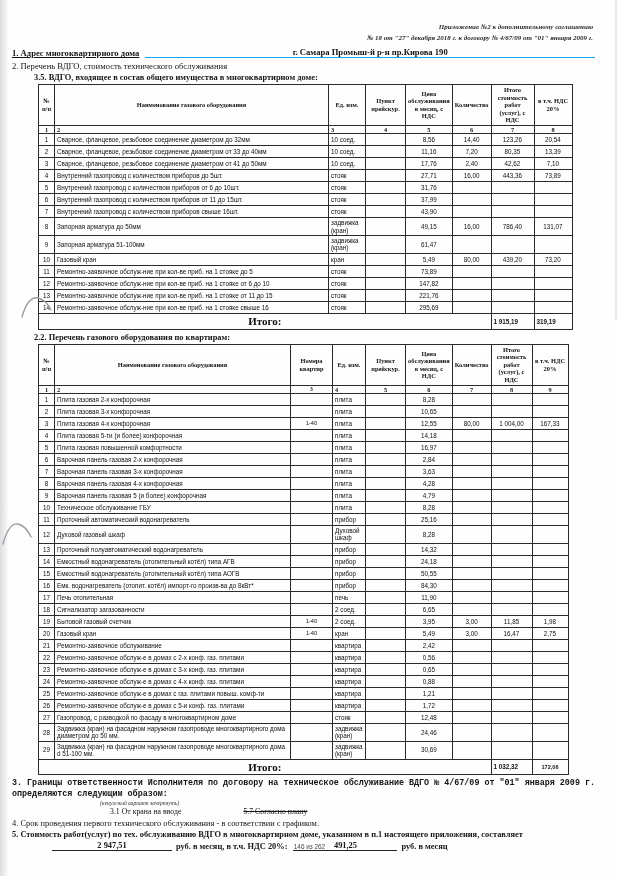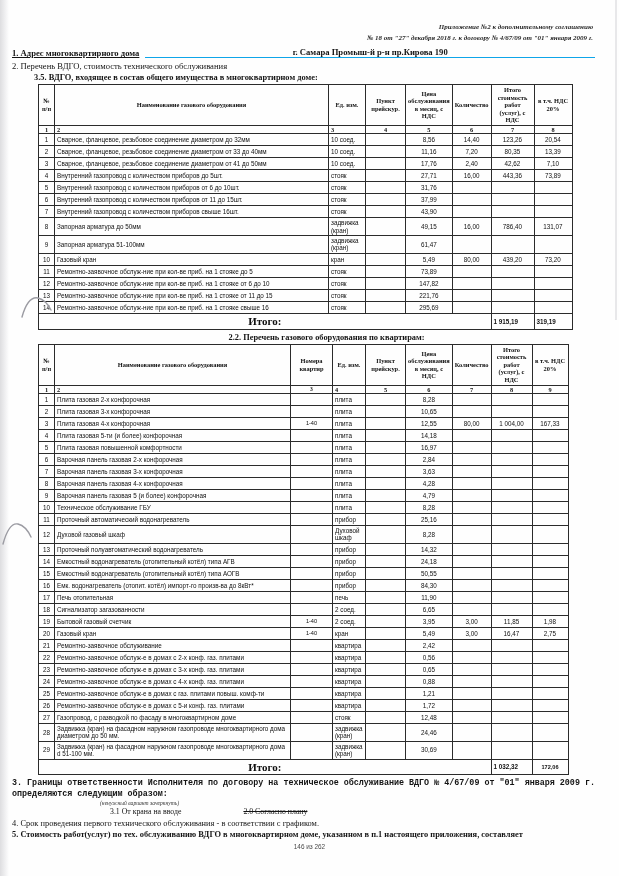--- a/index.html
+++ b/index.html
@@ -32,21 +32,21 @@
   
   .addr-row{display:flex;align-items:flex-end;margin-top:4px;font-weight:bold;font-size:8.6px;}
   .addr-label{white-space:nowrap;text-decoration:underline;}
   .addr-value{
     flex:1;margin-left:6px;margin-right:24px;
     border-bottom:1px solid #0ea5e9;
     text-align:center;white-space:nowrap;
   }
   .h2{font-weight:normal;font-size:8.6px;margin-top:3px;}
   .h21{font-weight:bold;font-size:8.4px;margin-top:2px;margin-left:22px;}
-  .h22{font-weight:bold;font-size:8.4px;margin-top:3px;margin-left:22px;text-align:center;}
+  .h22{font-weight:bold;font-size:8.4px;margin-top:3px;margin-left:22px;}
   
   table{
     border-collapse:collapse;table-layout:fixed;
     margin-left:26px;margin-top:2px;
     font-family:"Liberation Sans", sans-serif;
     font-size:6.3px;line-height:1.18;color:#101010;
   }
   th,td{border:1px solid #2b2b2b;padding:1px 2px;vertical-align:middle;overflow:hidden;}
   thead th{font-weight:bold;text-align:center;font-family:"Liberation Serif",serif;font-size:6.4px;}
   .colnums td{font-weight:bold;text-align:center;font-family:"Liberation Serif",serif;padding:0 2px;}
@@ -658,21 +658,27 @@
         <td class="c">1 032,32</td>
         <td class="c">172,06</td>
       </tr>
     </tfoot>
   </table>
 
   <div class="s3">3. Границы ответственности Исполнителя по договору на техническое обслуживание ВДГО № 4/67/09 от "01" января 2009 г. определяются следующим образом:</div>
   <div class="s3note">(ненужный вариант зачеркнуть)</div>
   <div class="s3opts">
     <span>3.1 От крана на вводе</span>
-    <span class="strike">2.0 Согласно плану</span>
+    <span class="strike">5.7 Согласно плану</span>
   </div>
 
   <div class="s4">4. Срок проведения первого технического обслуживания - в соответствии с графиком.</div>
 
   <div class="s5">5. Стоимость работ(услуг) по тех. обслуживанию ВДГО в многоквартирном доме, указанном в п.1 настоящего приложения, составляет</div>
+  <div class="s5amts">
+    <span class="uval a1">2 947,51</span>
+    <span class="s5mid">руб. в месяц, в т.ч. НДС 20%:</span>
+    <span class="uval a2">491,25</span>
+    <span class="s5end">руб. в месяц</span>
+  </div>
 
   <div class="footer">146 из 262</div>
 </div>
 
 </body></html>

